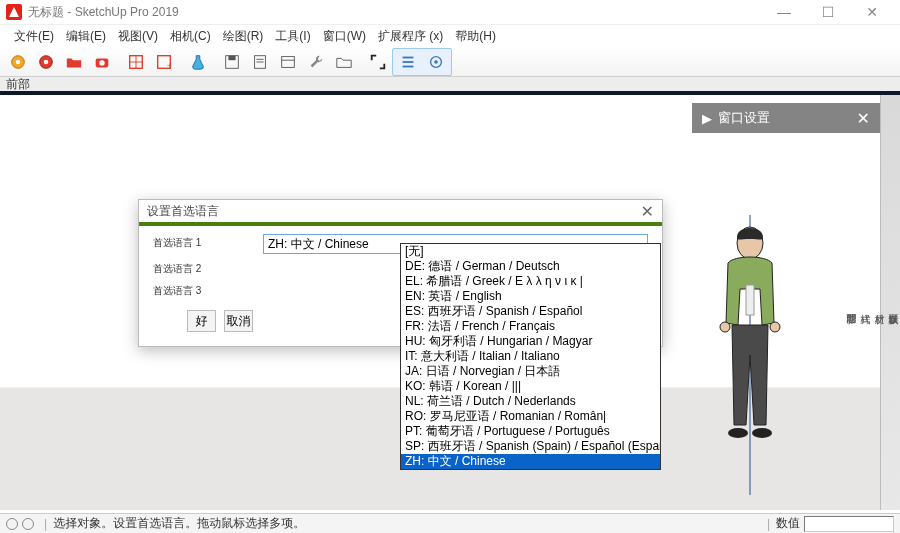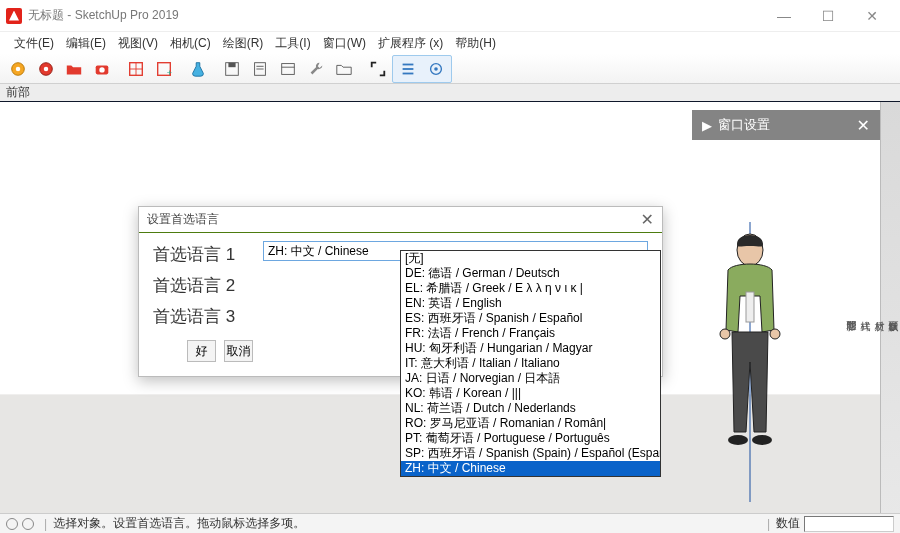--- a/index.html
+++ b/index.html
@@ -1,59 +1,59 @@
 <!DOCTYPE html>
 <html><head>
 <meta charset="utf-8">
 <style>
   * { box-sizing: border-box; margin: 0; padding: 0; font-family: "Microsoft YaHei", "SimSun", sans-serif; }
   html, body { width: 900px; height: 533px; overflow: hidden; background: #fff; font-size: 12px; }
 
   
-  .titlebar { height: 32px; display: flex; align-items: center; padding: 8px 6px; background: #fff; border-bottom: 1px solid #eee; }
+  .titlebar { height: 25px; display: flex; align-items: center; padding: 8px 6px; background: #fff; border-bottom: 1px solid #eee; }
   .titlebar .app-icon { width: 16px; height: 16px; background: #e2231a; border-radius: 2px; position: relative; margin-right: 6px; }
   .titlebar .app-icon::after { content: ""; position: absolute; inset: 3px; background: #fff; clip-path: polygon(0 100%, 50% 0, 100% 100%); }
   .titlebar .title { color: #777; font-size: 12px; }
   .titlebar .spacer { flex: 1; }
   .winbtn { width: 44px; height: 28px; display: flex; align-items: center; justify-content: center; color: #888; font-family: Arial; font-size: 14px; }
 
   
   .menubar { height: 22px; display: flex; align-items: center; padding: 0 8px; color: #333; }
   .menubar span { padding: 2px 6px; font-size: 12px; }
 
   
   .toolbar { height: 30px; display: flex; align-items: center; padding: 0 4px; border-bottom: 1px solid #d0d0d0; background: linear-gradient(#fff,#f3f3f3); }
   .tb-icon { width: 24px; height: 24px; margin: 0 2px; display: flex; align-items: center; justify-content: center; border: 1px solid transparent; border-radius: 2px; }
   .tb-icon svg { width: 18px; height: 18px; }
   .tb-sep { width: 6px; }
   .tb-group-active { border: 1px solid #9ecaed; background: #e8f1fb; display: flex; padding: 1px; border-radius: 2px; }
 
   
-  .view-label { height: 18px; background: #ededed; border-bottom: 1px solid #0f172a; padding: 0 6px; font-size: 12px; color: #333; display: flex; align-items: center; }
+  .view-label { height: 18px; background: #ededed; border-bottom: 4px solid #0f172a; padding: 0 6px; font-size: 12px; color: #333; display: flex; align-items: center; }
 
   
   .workspace { position: relative; height: 415px; background: #fff; }
   .ground { position: absolute; left: 0; right: 0; bottom: 0; height: 123px; background: #e7e6e4; border-top: 1px solid #f0efee; }
   .sidebar-right { position: absolute; right: 0; top: 0; bottom: 0; width: 20px; background: linear-gradient(#d9d9d9,#e8e8e8); border-left: 1px solid #bbb; display: flex; flex-direction: column; align-items: center; padding-top: 6px; font-size: 10px; color: #555; writing-mode: vertical-rl; text-orientation: upright; }
   .sidebar-right div { margin: 4px 0; }
 
   
   .panel-head { position: absolute; right: 20px; top: 8px; width: 188px; height: 30px; background: #848484; color: #fff; display: flex; align-items: center; padding: 0 10px; font-size: 13px; }
   .panel-head .arrow { margin-right: 6px; }
   .panel-head .close { margin-left: auto; font-size: 16px; }
 
   
   .figure { position: absolute; right: 110px; top: 120px; width: 80px; height: 280px; }
 
   
   .dialog { position: absolute; left: 138px; top: 104px; width: 525px; background: #fff; border: 1px solid #bbb; box-shadow: 0 4px 14px rgba(0,0,0,0.25); }
-  .dlg-title { height: 26px; display: flex; align-items: center; padding: 0 8px; font-size: 12px; color: #444; border-bottom: 1px solid #4d7c0f; }
+  .dlg-title { height: 26px; display: flex; align-items: center; padding: 0 8px; font-size: 12px; color: #444; border-bottom: 4px solid #4d7c0f; }
   .dlg-title .x { margin-left: auto; font-size: 16px; color: #666; }
   .dlg-body { padding: 8px 14px 14px 14px; display: grid; grid-template-columns: 100px 1fr; gap: 6px 10px; }
-  .dlg-label { font-size: 17px; color: #333; padding-top: 2px; }
+  .dlg-label { font-size: 10px; color: #333; padding-top: 2px; }
   .dlg-select { height: 20px; border: 1px solid #6da7e0; background: #fff; font-size: 12px; padding: 0 4px; display: flex; align-items: center; justify-content: space-between; }
   .dlg-select .chev { color: #6da7e0; font-size: 10px; }
   .dlg-buttons { grid-column: 1; display: flex; gap: 8px; margin-top: 6px; padding-left: 34px; }
   .btn { width: 56px; height: 22px; border: 1px solid #bbb; background: #f4f4f4; font-size: 12px; display: flex; align-items: center; justify-content: center; }
 
   
   .dropdown { position: absolute; left: 400px; top: 148px; width: 261px; background: #fff; border: 1px solid #333; font-size: 12px; z-index: 50; }
   .dropdown .item { padding: 0 4px; line-height: 15px; white-space: nowrap; overflow: hidden; }
   .dropdown .item.selected { background: #0a63c9; color: #fff; }
 

